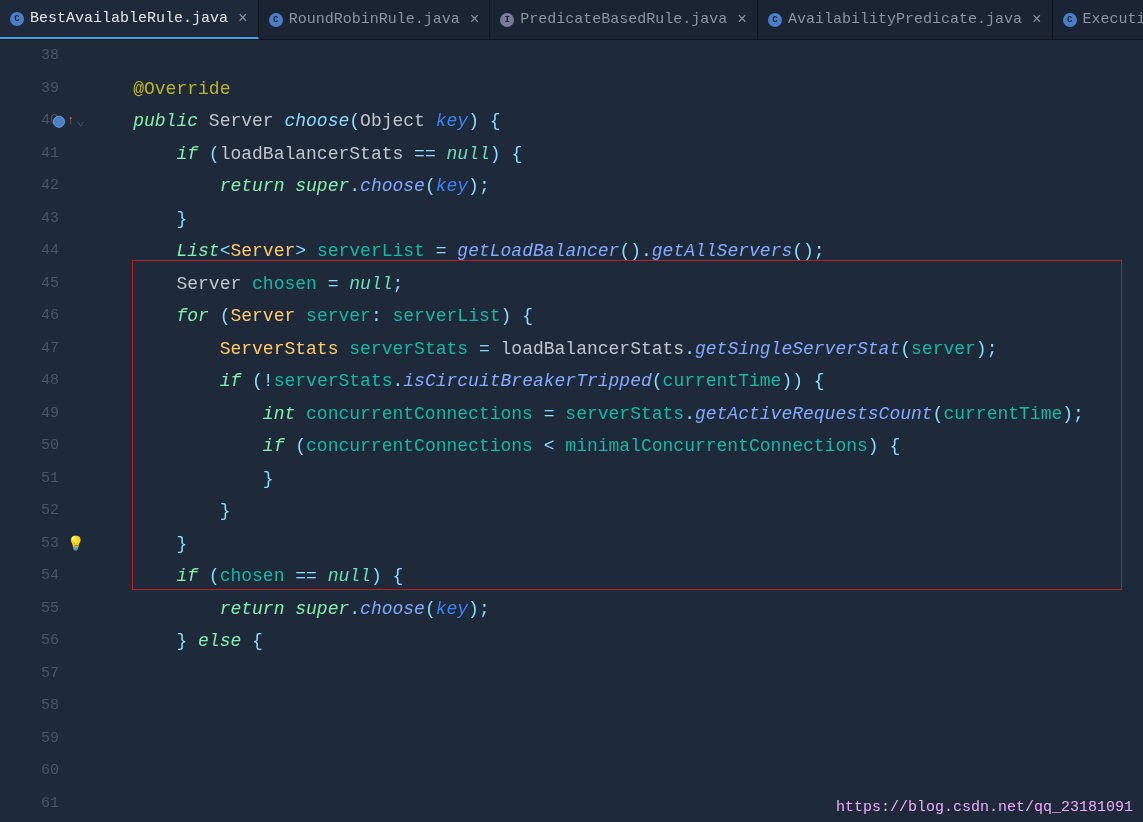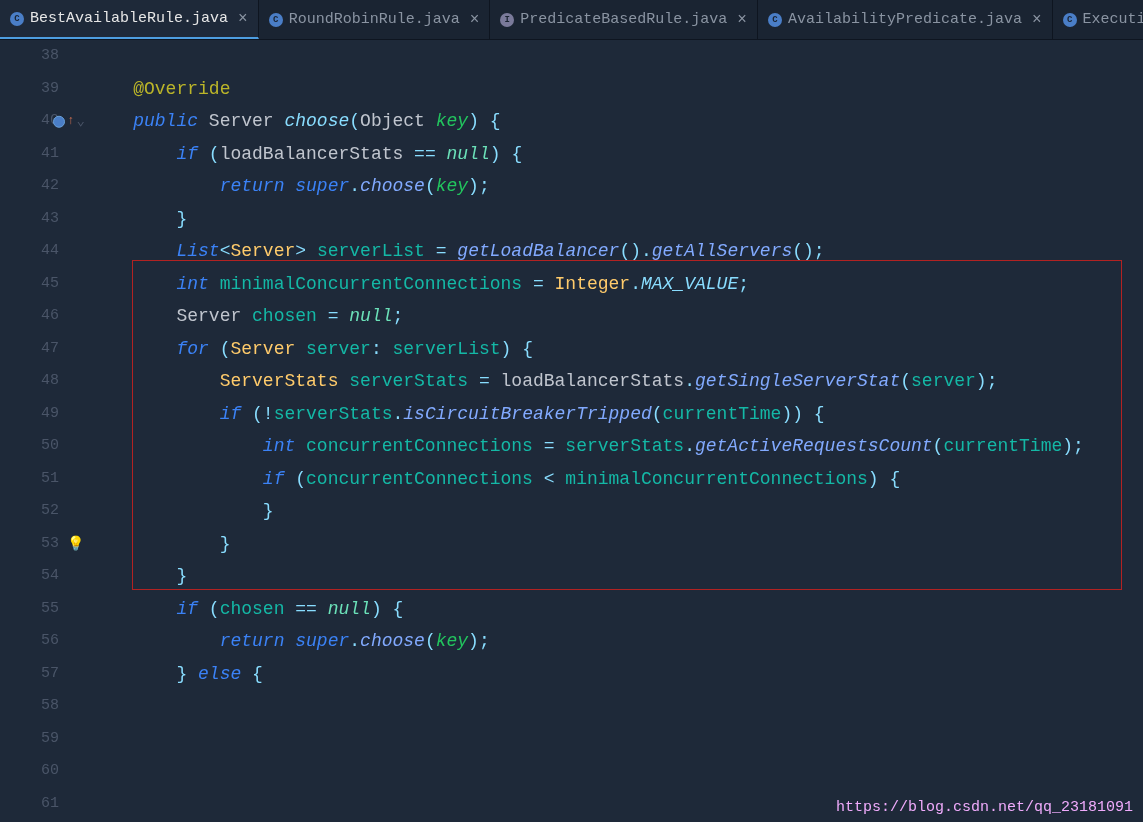--- a/index.html
+++ b/index.html
@@ -117,24 +117,24 @@
       position: absolute;
       border: 1px solid #b22222;
       left: 42px;
       top: 220px;
       width: 990px;
       height: 330px;
       pointer-events: none;
     }
     
     .k-annotation { color: #bbb529; }
-    .k-keyword { color: #3b82f6; font-style: italic; }
+    .k-keyword { color: #86efac; font-style: italic; }
     .k-type { color: #c0c5ce; }
     .k-method { color: #89ddff; font-style: italic; }
-    .k-param { color: #22c55e; font-style: italic; }
+    .k-param { color: #3b82f6; font-style: italic; }
     .k-var { color: #14b8a6; }
     .k-op { color: #89ddff; }
     .k-punct { color: #89ddff; }
     .k-null { color: #6be0b8; font-style: italic; }
     .k-field { color: #c0c5ce; }
     .k-call { color: #82aaff; font-style: italic; }
     .k-static { color: #89ddff; font-style: italic; }
     .k-const { color: #89ddff; font-style: italic; }
     .k-class { color: #ffcb6b; }
     .watermark {
@@ -211,21 +211,20 @@
     </div>
   <div class="code-area" id="code-container">
 
   <div class="code-line"><span></span></div>
       <div class="code-line"><span>    </span><span class="k-annotation">@Override</span></div>
       <div class="code-line"><span>    </span><span class="k-keyword">public</span><span> </span><span class="k-type">Server</span><span> </span><span class="k-method">choose</span><span class="k-punct">(</span><span class="k-type">Object</span><span> </span><span class="k-param">key</span><span class="k-punct">)</span><span> </span><span class="k-punct">{</span></div>
       <div class="code-line"><span>        </span><span class="k-keyword">if</span><span> </span><span class="k-punct">(</span><span class="k-field">loadBalancerStats</span><span> </span><span class="k-op">==</span><span> </span><span class="k-null">null</span><span class="k-punct">)</span><span> </span><span class="k-punct">{</span></div>
       <div class="code-line"><span>            </span><span class="k-keyword">return</span><span> </span><span class="k-keyword">super</span><span class="k-punct">.</span><span class="k-call">choose</span><span class="k-punct">(</span><span class="k-param">key</span><span class="k-punct">)</span><span class="k-punct">;</span></div>
       <div class="code-line"><span>        </span><span class="k-punct">}</span></div>
       <div class="code-line"><span>        </span><span class="k-keyword">List</span><span class="k-punct">&lt;</span><span class="k-class">Server</span><span class="k-punct">&gt;</span><span> </span><span class="k-var">serverList</span><span> </span><span class="k-op">=</span><span> </span><span class="k-call">getLoadBalancer</span><span class="k-punct">()</span><span class="k-punct">.</span><span class="k-call">getAllServers</span><span class="k-punct">()</span><span class="k-punct">;</span></div>
-      <div class="code-line"><span>        </span><span class="k-keyword">int</span><span> </span><span class="k-var">minimalConcurrentConnections</span><span> </span><span class="k-op">=</span><span> </span><span class="k-class">Integer</span><span class="k-punct">.</span><span class="k-const">MAX_VALUE</span><span class="k-punct">;</span></div>
       <div class="code-line"><span>        </span><span class="k-type">Server</span><span> </span><span class="k-var">chosen</span><span> </span><span class="k-op">=</span><span> </span><span class="k-null">null</span><span class="k-punct">;</span></div>
       <div class="code-line"><span>        </span><span class="k-keyword">for</span><span> </span><span class="k-punct">(</span><span class="k-class">Server</span><span> </span><span class="k-var">server</span><span class="k-op">:</span><span> </span><span class="k-var">serverList</span><span class="k-punct">)</span><span> </span><span class="k-punct">{</span></div>
       <div class="code-line"><span>            </span><span class="k-class">ServerStats</span><span> </span><span class="k-var">serverStats</span><span> </span><span class="k-op">=</span><span> </span><span class="k-field">loadBalancerStats</span><span class="k-punct">.</span><span class="k-call">getSingleServerStat</span><span class="k-punct">(</span><span class="k-var">server</span><span class="k-punct">)</span><span class="k-punct">;</span></div>
       <div class="code-line"><span>            </span><span class="k-keyword">if</span><span> </span><span class="k-punct">(</span><span class="k-op">!</span><span class="k-var">serverStats</span><span class="k-punct">.</span><span class="k-call">isCircuitBreakerTripped</span><span class="k-punct">(</span><span class="k-var">currentTime</span><span class="k-punct">))</span><span> </span><span class="k-punct">{</span></div>
       <div class="code-line"><span>                </span><span class="k-keyword">int</span><span> </span><span class="k-var">concurrentConnections</span><span> </span><span class="k-op">=</span><span> </span><span class="k-var">serverStats</span><span class="k-punct">.</span><span class="k-call">getActiveRequestsCount</span><span class="k-punct">(</span><span class="k-var">currentTime</span><span class="k-punct">)</span><span class="k-punct">;</span></div>
       <div class="code-line"><span>                </span><span class="k-keyword">if</span><span> </span><span class="k-punct">(</span><span class="k-var">concurrentConnections</span><span> </span><span class="k-op">&lt;</span><span> </span><span class="k-var">minimalConcurrentConnections</span><span class="k-punct">)</span><span> </span><span class="k-punct">{</span></div>
       <div class="code-line"><span>                </span><span class="k-punct">}</span></div>
       <div class="code-line"><span>            </span><span class="k-punct">}</span></div>
       <div class="code-line"><span>        </span><span class="k-punct">}</span></div>
       <div class="code-line"><span>        </span><span class="k-keyword">if</span><span> </span><span class="k-punct">(</span><span class="k-var">chosen</span><span> </span><span class="k-op">==</span><span> </span><span class="k-null">null</span><span class="k-punct">)</span><span> </span><span class="k-punct">{</span></div>

